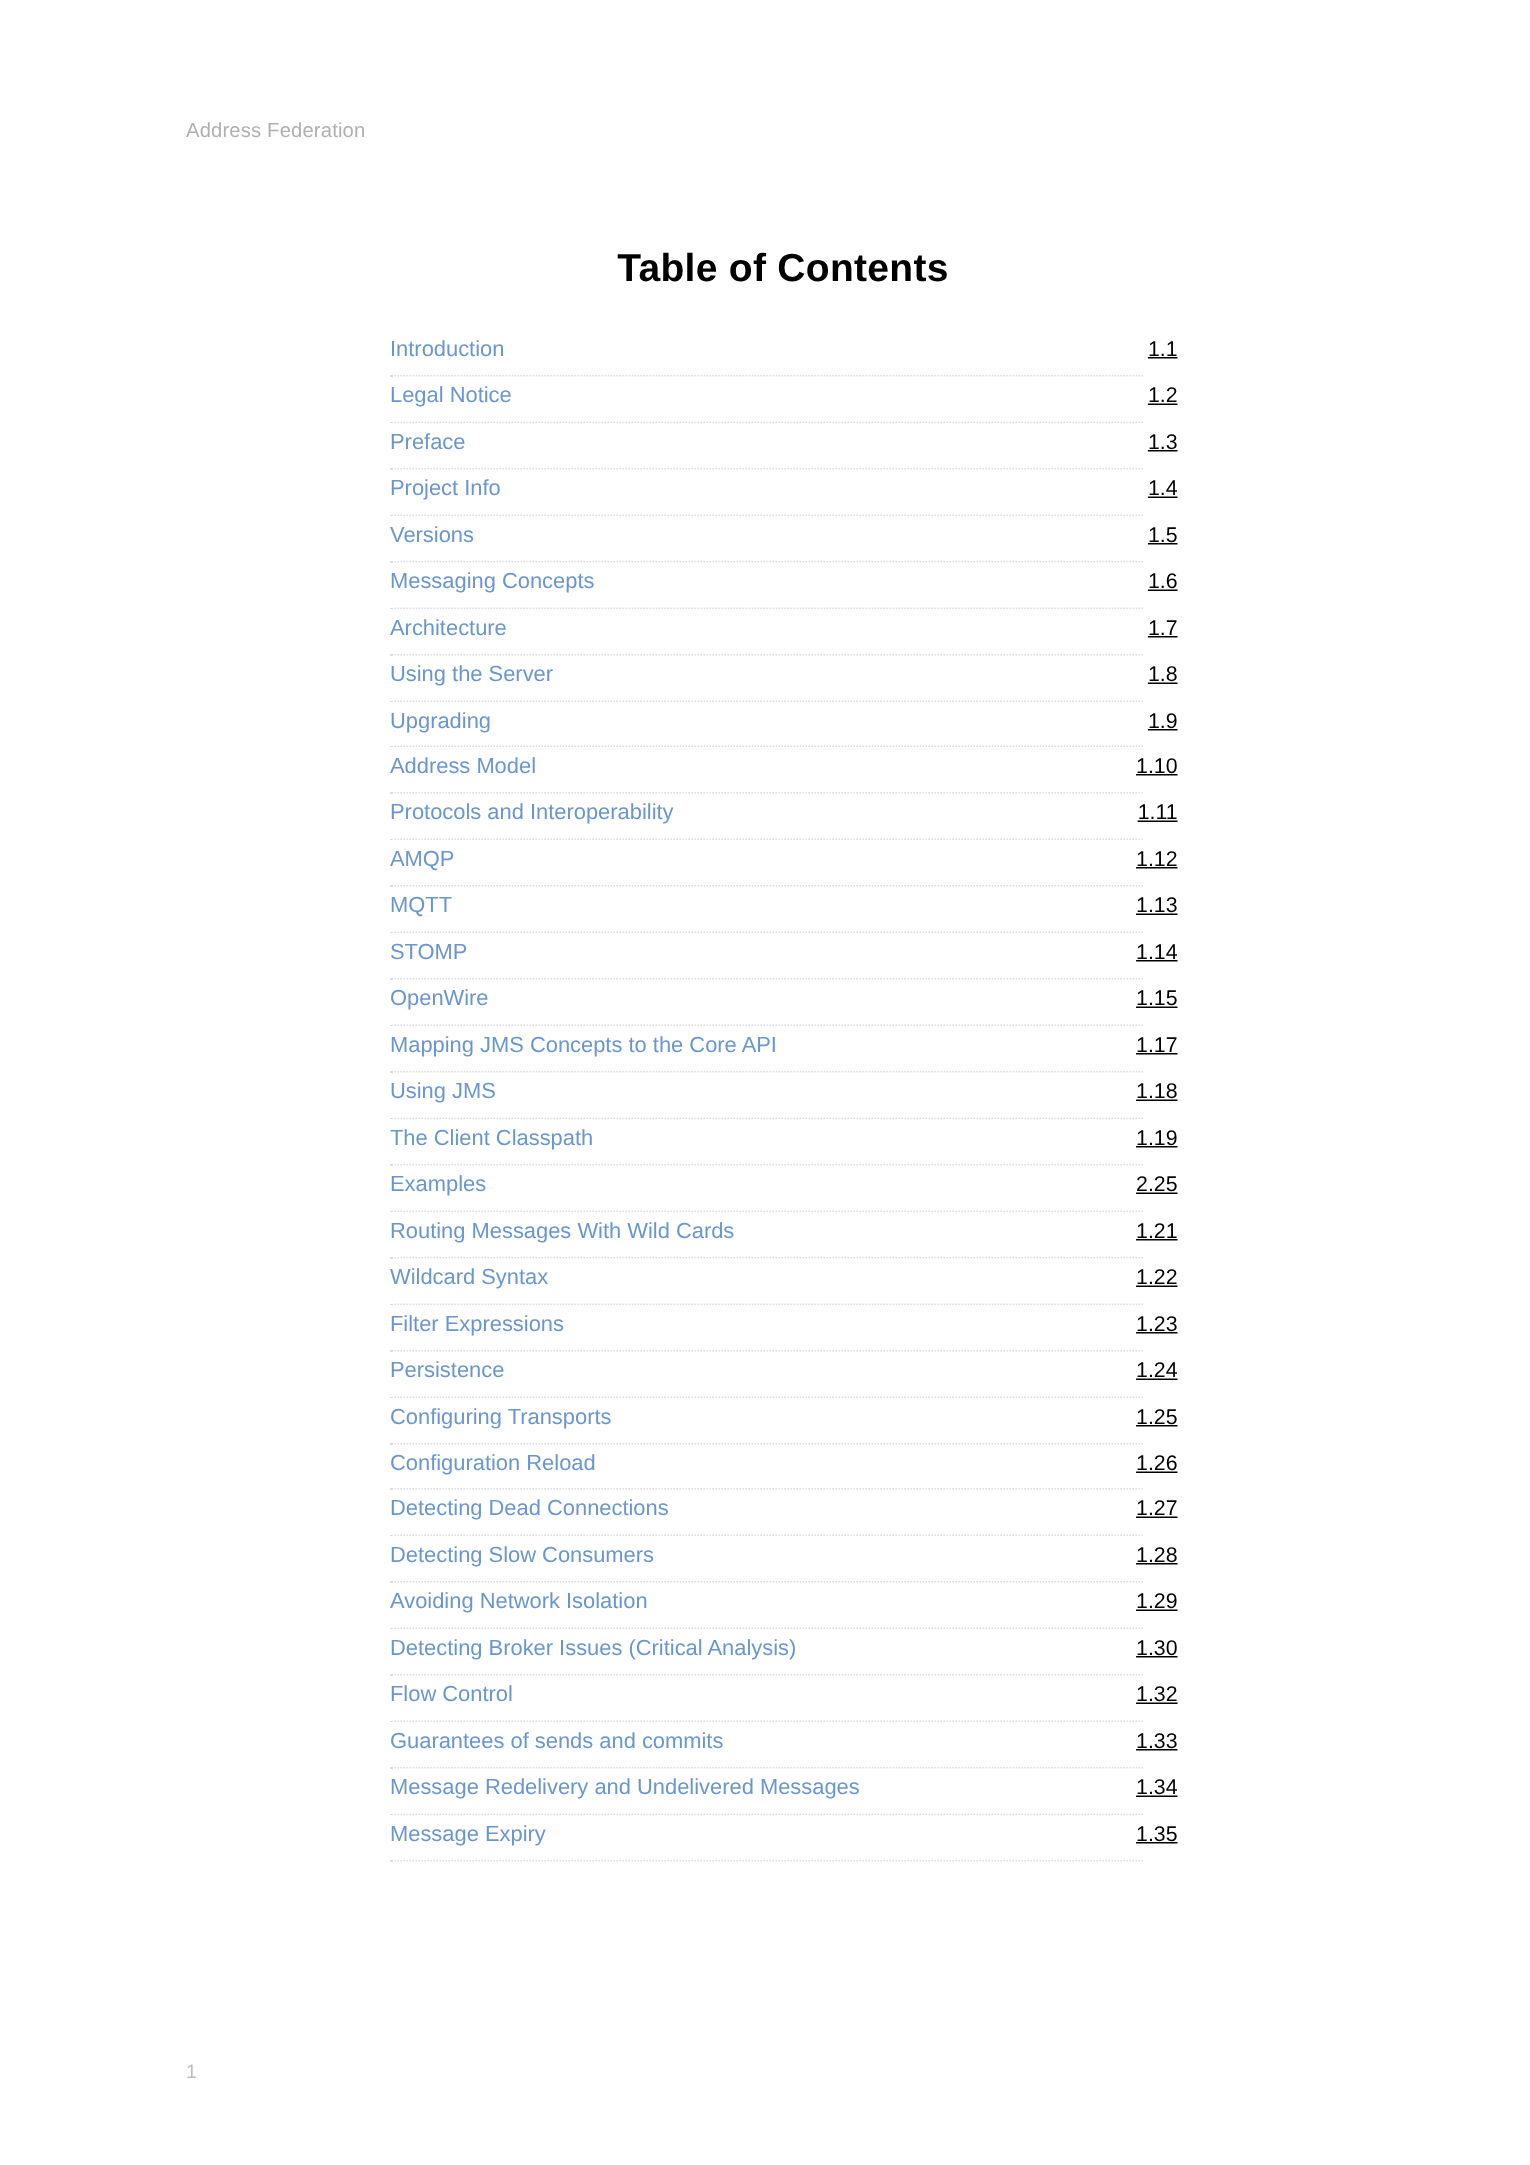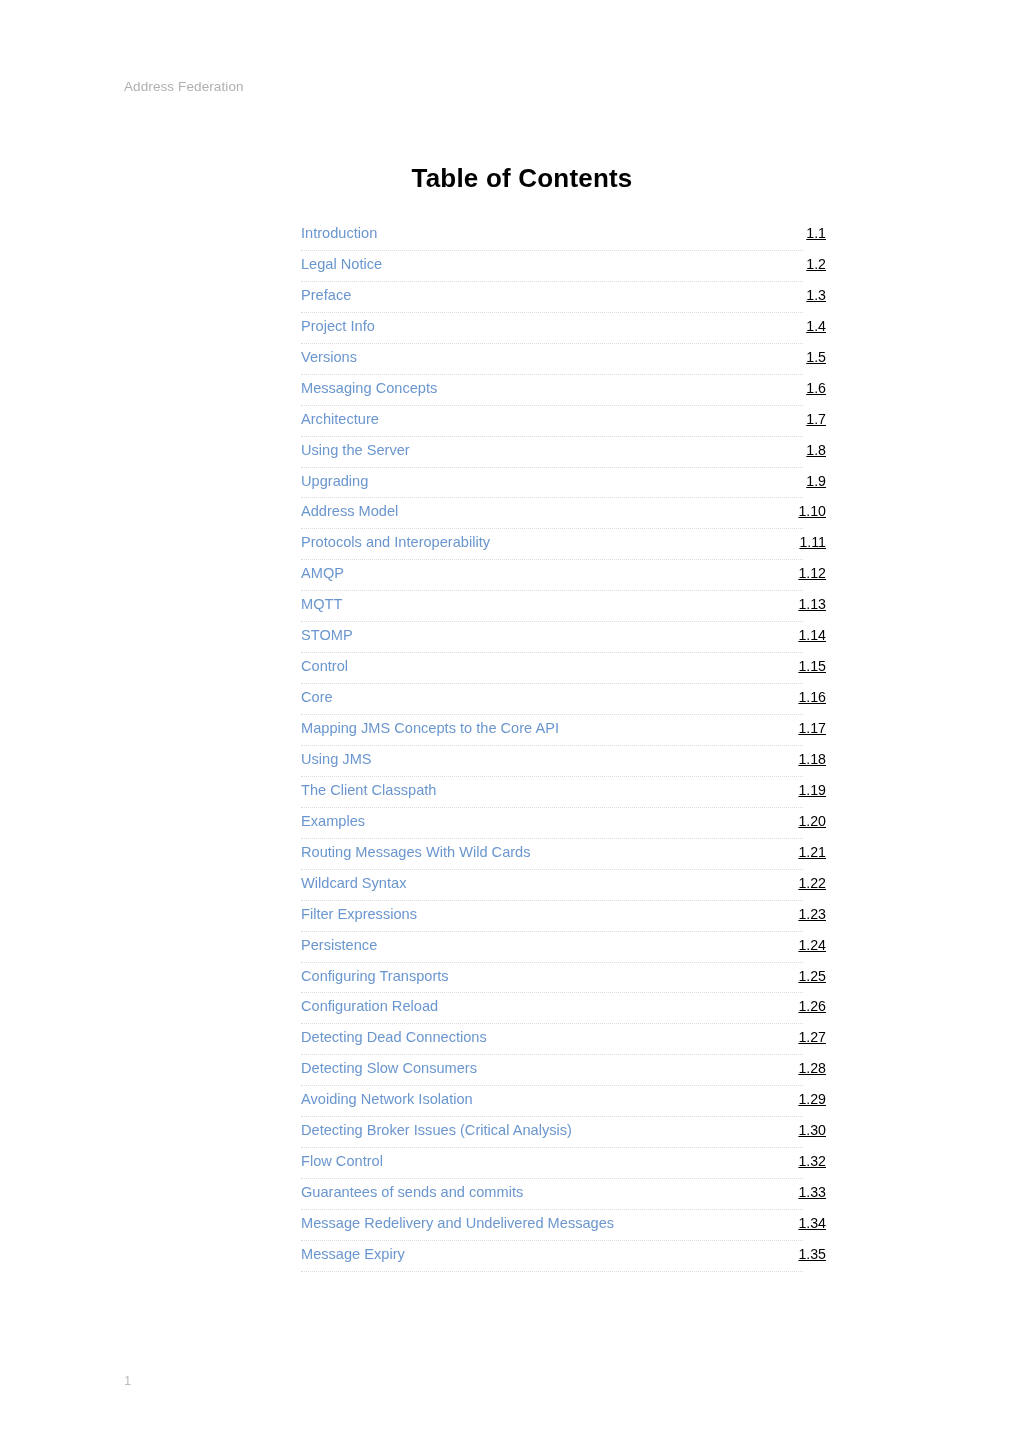--- a/index.html
+++ b/index.html
@@ -45,21 +45,20 @@
     letter-spacing: 0.2px;
     padding-left: 24px;
   }
 
   
   .toc {
     position: absolute;
     left: 260px;
     top: 220px;
     width: 525px;
-    margin-left: 41px;
   }
 
   .toc-row {
     position: relative;
     height: 30.95px;
     display: flex;
     align-items: flex-start;
     justify-content: space-between;
   }
 
@@ -163,42 +162,38 @@
       </div>
       <div class="toc-row">
         <a class="toc-link">MQTT</a>
         <span class="toc-num">1.13</span>
       </div>
       <div class="toc-row">
         <a class="toc-link">STOMP</a>
         <span class="toc-num">1.14</span>
       </div>
       <div class="toc-row">
-        <a class="toc-link">Control</a>
+        <a class="toc-link">OpenWire</a>
         <span class="toc-num">1.15</span>
-      </div>
-      <div class="toc-row">
-        <a class="toc-link">Core</a>
-        <span class="toc-num">1.16</span>
       </div>
       <div class="toc-row">
         <a class="toc-link">Mapping JMS Concepts to the Core API</a>
         <span class="toc-num">1.17</span>
       </div>
       <div class="toc-row">
         <a class="toc-link">Using JMS</a>
         <span class="toc-num">1.18</span>
       </div>
       <div class="toc-row">
         <a class="toc-link">The Client Classpath</a>
         <span class="toc-num">1.19</span>
       </div>
       <div class="toc-row">
         <a class="toc-link">Examples</a>
-        <span class="toc-num">1.20</span>
+        <span class="toc-num">2.25</span>
       </div>
       <div class="toc-row">
         <a class="toc-link">Routing Messages With Wild Cards</a>
         <span class="toc-num">1.21</span>
       </div>
       <div class="toc-row">
         <a class="toc-link">Wildcard Syntax</a>
         <span class="toc-num">1.22</span>
       </div>
       <div class="toc-row">

